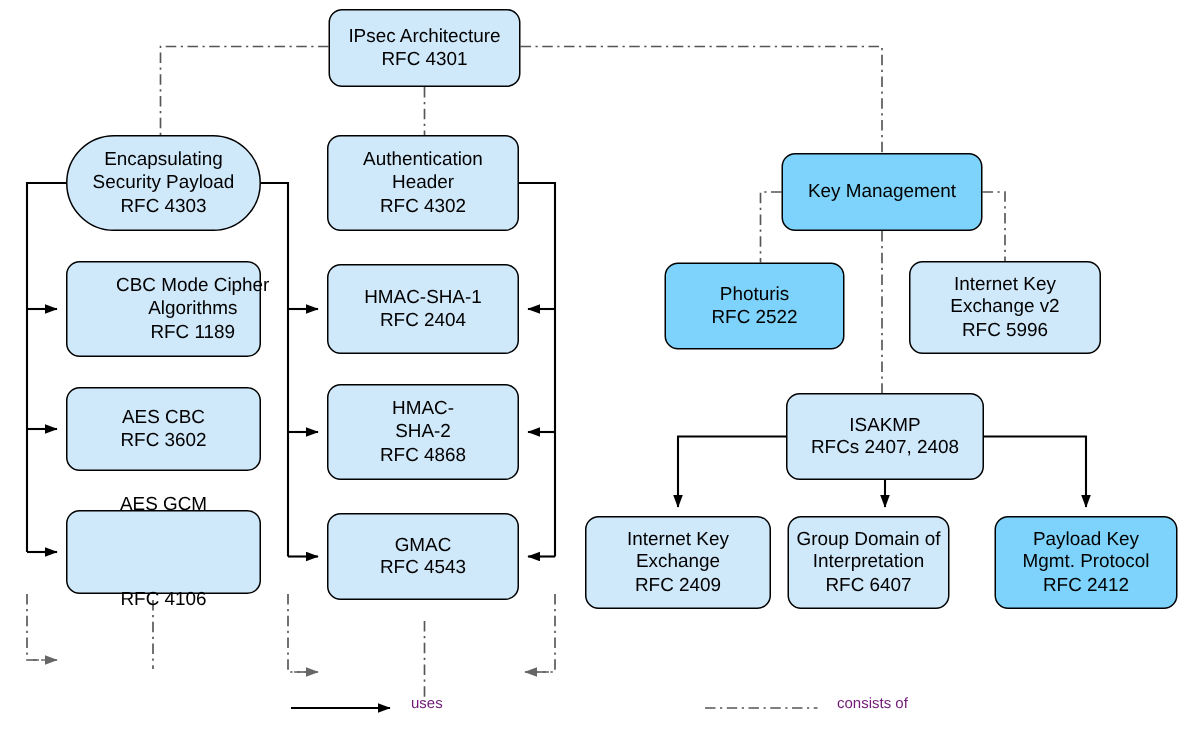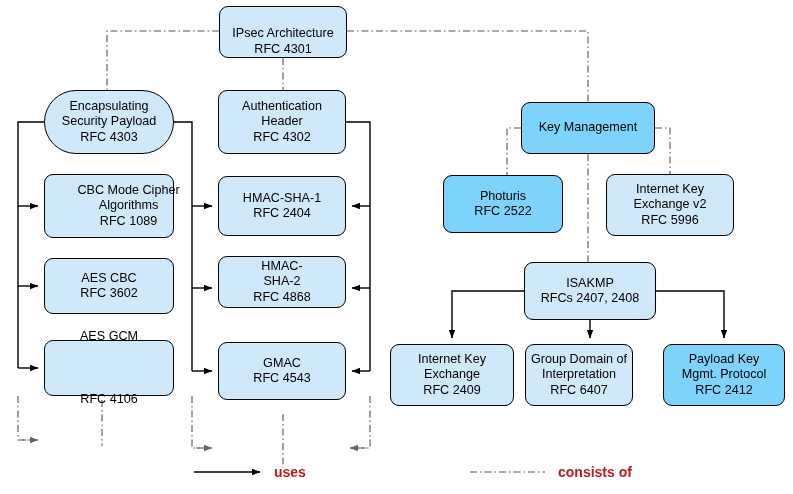--- a/index.html
+++ b/index.html
@@ -16,21 +16,21 @@
     font-size:12.6px;
     line-height:15.4px;
     color:#000;
     text-align:center;
     box-sizing:border-box;
     z-index:3;
   }
   .node.white{background:#7dd3fc;}
   .node .ln{display:block;white-space:nowrap;}
   .legend-text{
-    position:absolute;font-size:14px;color:#b91c1c;z-index:3;white-space:nowrap;font-weight:bold;
+    position:absolute;font-size:10px;color:#701a75;z-index:3;white-space:nowrap;
   }
 </style>
 </head>
 <body>
 
 <div id="stage">
 
   <svg id="wires" viewBox="0 0 793 494" xmlns="http://www.w3.org/2000/svg">
     <defs>
       <marker id="arrowSolid" markerWidth="9" markerHeight="9" refX="8" refY="3.2" orient="auto" markerUnits="userSpaceOnUse">
@@ -91,48 +91,48 @@
 
       <path d="M194,472 L260,472" marker-end="url(#arrowSolid)"></path>
     </g>
 
     <g stroke="#555" stroke-width="1.1" stroke-dasharray="7 3 1.5 3">
       <path d="M470,472 L545,472"></path>
     </g>
   </svg>
 
   <div id="nodes">
-      <div class="node" style="left: 219px; top: 6px; width: 128px; height: 52px; justify-content: flex-end;">
+      <div class="node" style="left: 219px; top: 6px; width: 128px; height: 52px;">
         <span class="ln">IPsec Architecture</span>
         <span class="ln">RFC 4301</span>
       </div>
       <div class="node" style="left: 44px; top: 90px; width: 130px; height: 64px; border-radius: 32px;">
         <span class="ln">Encapsulating</span>
         <span class="ln">Security Payload</span>
         <span class="ln">RFC 4303</span>
       </div>
       <div class="node" style="left: 218px; top: 90px; width: 128px; height: 64px;">
         <span class="ln">Authentication</span>
         <span class="ln">Header</span>
         <span class="ln">RFC 4302</span>
       </div>
       <div class="node" style="left: 44px; top: 174px; width: 130px; height: 64px; padding-left: 39px;">
         <span class="ln">CBC Mode Cipher</span>
         <span class="ln">Algorithms</span>
-        <span class="ln">RFC 1089</span>
+        <span class="ln">RFC 1189</span>
       </div>
       <div class="node" style="left: 218px; top: 176px; width: 128px; height: 60px;">
         <span class="ln">HMAC-SHA-1</span>
         <span class="ln">RFC 2404</span>
       </div>
       <div class="node" style="left: 44px; top: 258px; width: 130px; height: 56px;">
         <span class="ln">AES CBC</span>
         <span class="ln">RFC 3602</span>
       </div>
-      <div class="node" style="left: 218px; top: 256px; width: 128px; height: 52px;">
+      <div class="node" style="left: 218px; top: 256px; width: 128px; height: 64px;">
         <span class="ln">HMAC-</span>
         <span class="ln">SHA-2</span>
         <span class="ln">RFC 4868</span>
       </div>
       <div class="node" style="left: 44px; top: 340px; width: 130px; height: 56px; gap: 48px;">
         <span class="ln">AES GCM</span>
         <span class="ln">RFC 4106</span>
       </div>
       <div class="node" style="left: 218px; top: 342px; width: 128px; height: 58px;">
         <span class="ln">GMAC</span>

